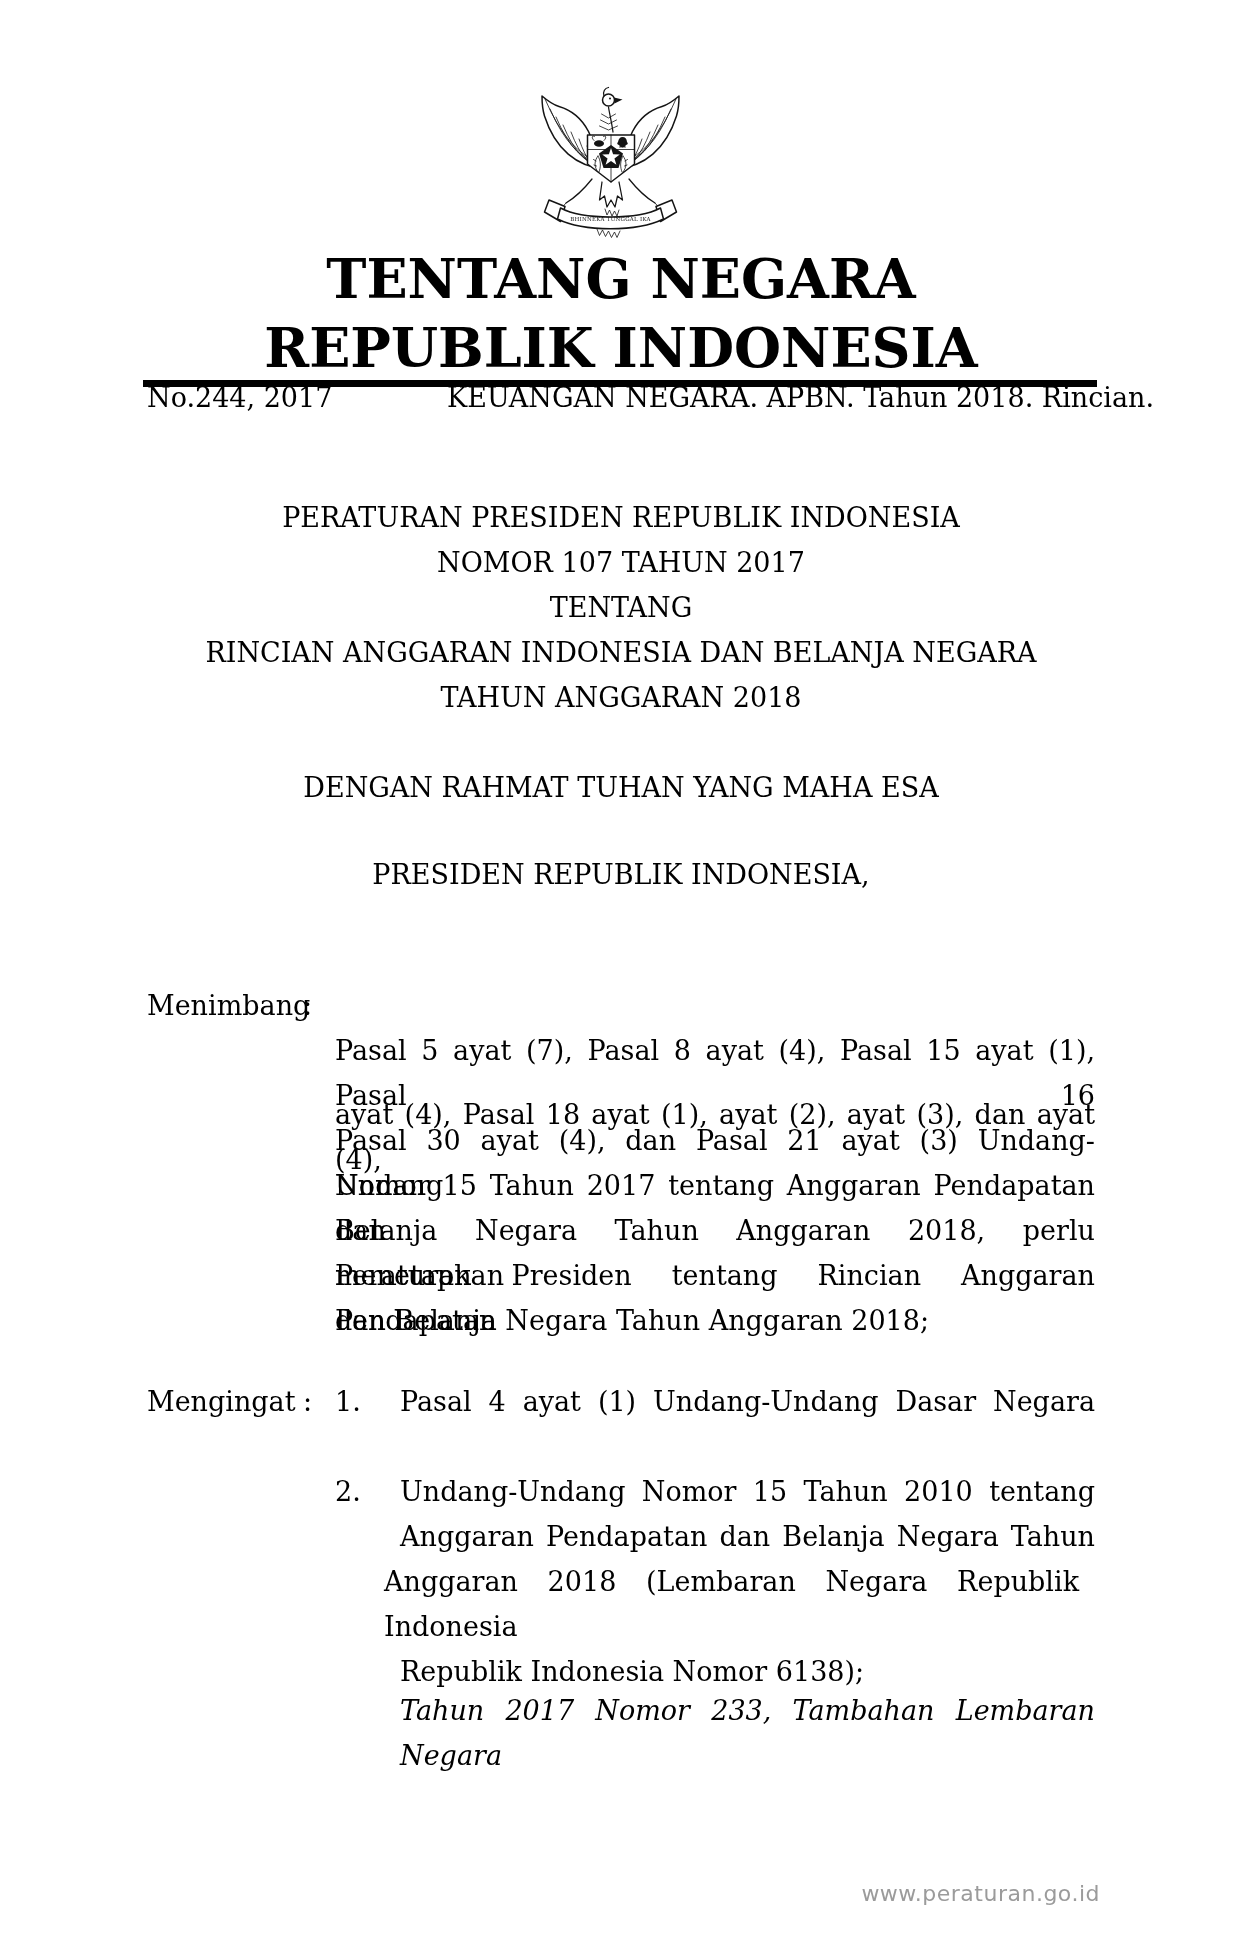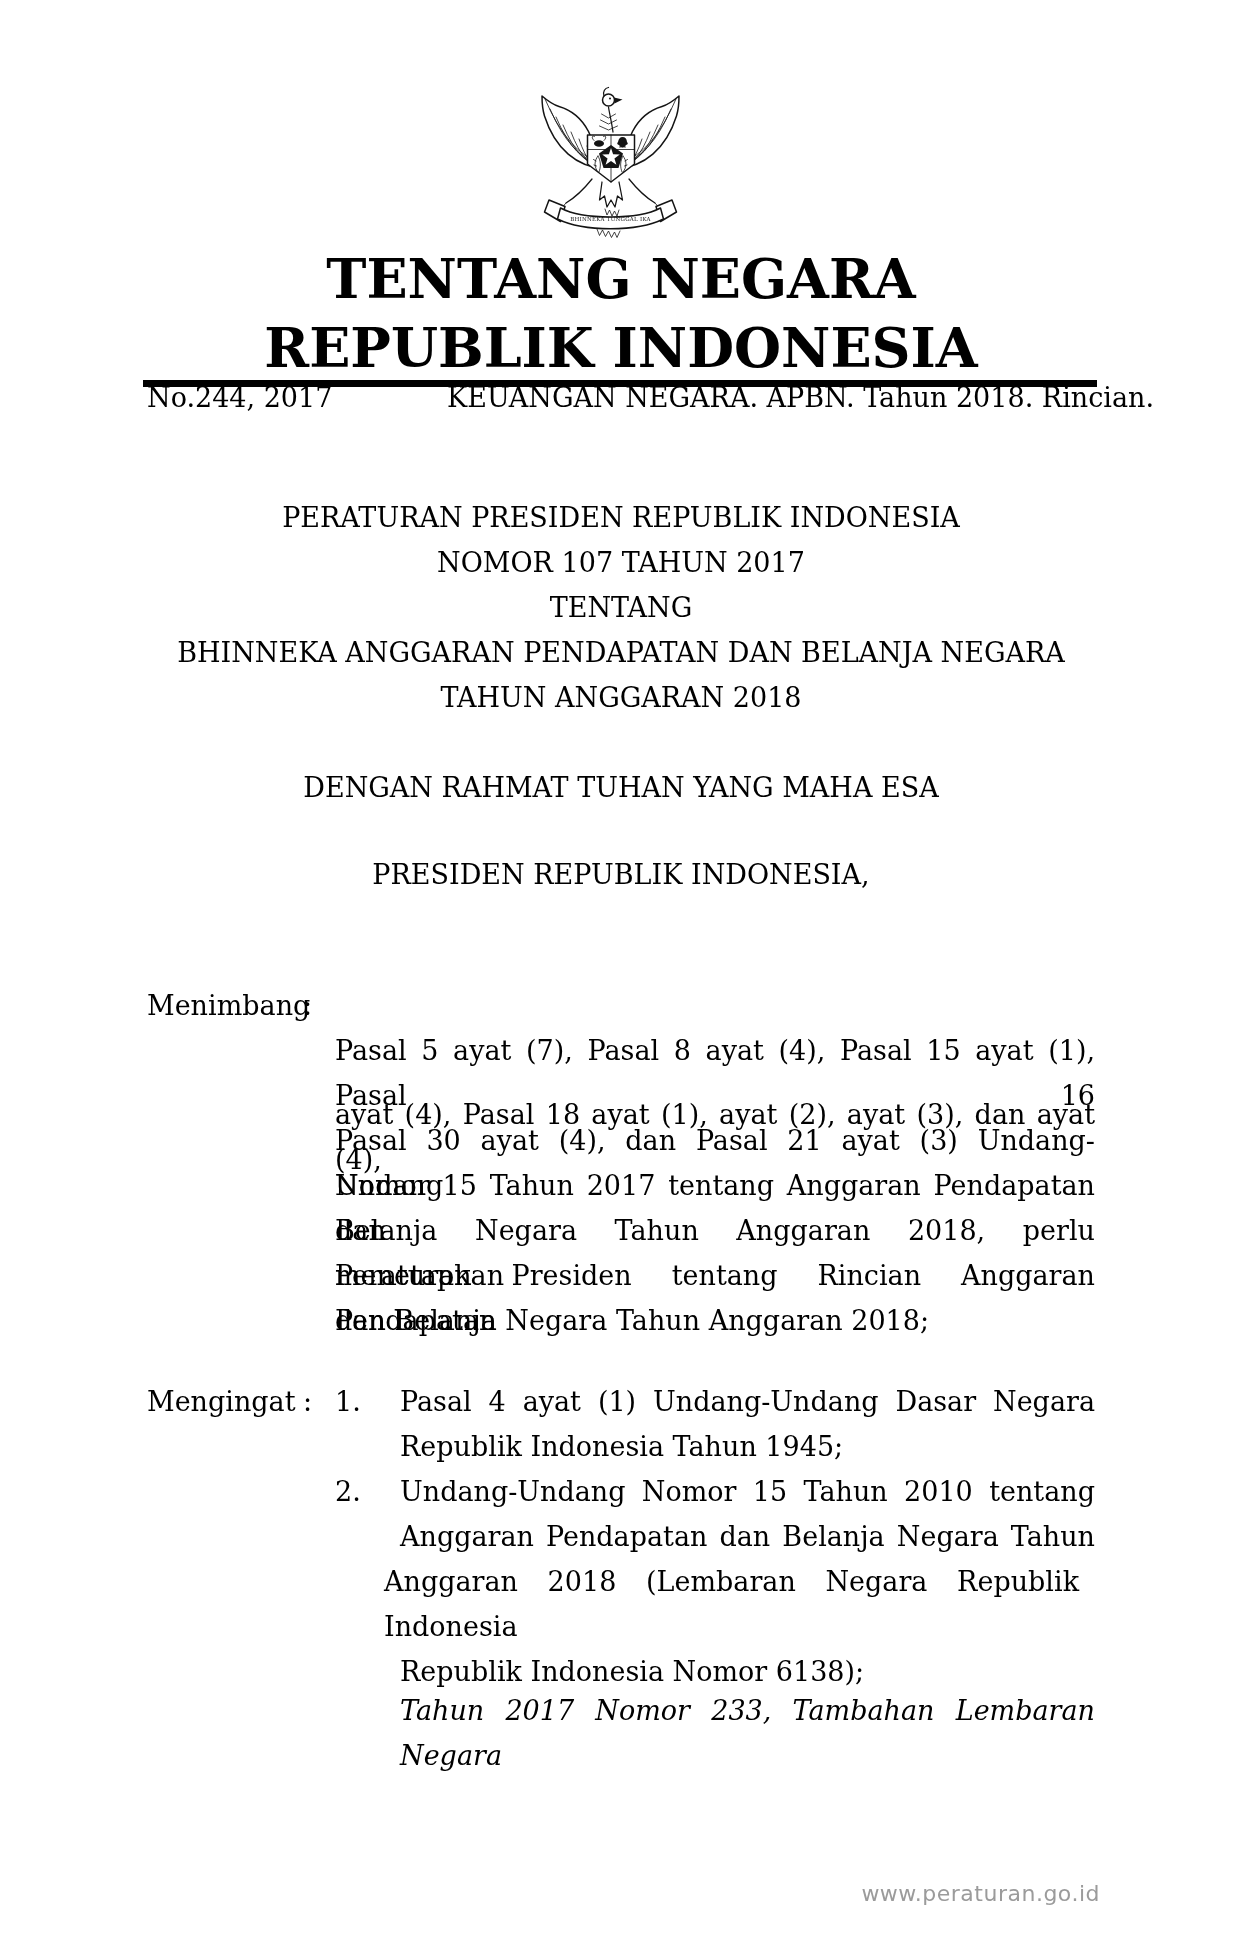--- a/index.html
+++ b/index.html
@@ -110,21 +110,21 @@
   <div class="abs bigtitle" style="top:318px;">REPUBLIK INDONESIA</div>
 
   <div class="abs rule"></div>
 
   <div class="abs hdrline" style="left:147px;top:375px;">No.244, 2017</div>
   <div class="abs hdrline" style="left:447px;top:375px;">KEUANGAN NEGARA. APBN. Tahun 2018. Rincian.</div>
 
   <div class="abs doctitle-line" style="top:495px;">PERATURAN PRESIDEN REPUBLIK INDONESIA</div>
   <div class="abs doctitle-line" style="top:540px;">NOMOR 107 TAHUN 2017</div>
   <div class="abs doctitle-line" style="top:585px;">TENTANG</div>
-  <div class="abs doctitle-line" style="top:630px;">BHINNEKA ANGGARAN PENDAPATAN DAN BELANJA NEGARA</div>
+  <div class="abs doctitle-line" style="top:630px;">RINCIAN ANGGARAN INDONESIA DAN BELANJA NEGARA</div>
   <div class="abs doctitle-line" style="top:675px;">TAHUN ANGGARAN 2018</div>
 
   <div class="abs doctitle-line" style="top:765px;">DENGAN RAHMAT TUHAN YANG MAHA ESA</div>
   <div class="abs doctitle-line" style="top:852px;">PRESIDEN REPUBLIK INDONESIA,</div>
 
   <div class="abs body-line lbl" style="left:147px;top:983px;">Menimbang</div>
   <div class="abs body-line lbl" style="left:303px;top:983px;">:</div>
 
   <div class="abs body-line just" style="left:335px;top:1028px;width:760px;">Pasal 5 ayat (7), Pasal 8 ayat (4), Pasal 15 ayat (1), Pasal 16</div>
   <div class="abs body-line just" style="left:335px;top:1092px;width:760px;">ayat (4), Pasal 18 ayat (1), ayat (2), ayat (3), dan ayat (4),</div>
@@ -132,21 +132,20 @@
   <div class="abs body-line just" style="left:335px;top:1163px;width:760px;">Nomor 15 Tahun 2017 tentang Anggaran Pendapatan dan</div>
   <div class="abs body-line just" style="left:335px;top:1208px;width:760px;">Belanja Negara Tahun Anggaran 2018, perlu menetapkan</div>
   <div class="abs body-line just" style="left:335px;top:1253px;width:760px;">Peraturan Presiden tentang Rincian Anggaran Pendapatan</div>
   <div class="abs body-line" style="left:335px;top:1298px;width:760px;">dan Belanja Negara Tahun Anggaran 2018;</div>
 
   <div class="abs body-line lbl" style="left:147px;top:1379px;">Mengingat</div>
   <div class="abs body-line lbl" style="left:303px;top:1379px;">:</div>
 
   <div class="abs body-line lbl" style="left:335px;top:1379px;">1.</div>
   <div class="abs body-line just" style="left:400px;top:1379px;width:695px;">Pasal 4 ayat (1) Undang-Undang Dasar Negara</div>
-  <div class="abs body-line" style="left:400px;top:1424px;width:695px;">Republik Indonesia Tahun 1945;</div>
 
   <div class="abs body-line lbl" style="left:335px;top:1469px;">2.</div>
   <div class="abs body-line just" style="left:400px;top:1469px;width:695px;">Undang-Undang Nomor 15 Tahun 2010 tentang</div>
   <div class="abs body-line just" style="left:400px;top:1514px;width:695px;">Anggaran Pendapatan dan Belanja Negara Tahun</div>
   <div class="abs body-line just" style="left:384px;top:1559px;width:695px;">Anggaran 2018 (Lembaran Negara Republik Indonesia</div>
   <div class="abs body-line just" style="left:400px;top:1688px;width:695px;font-style:italic;">Tahun 2017 Nomor 233, Tambahan Lembaran Negara</div>
   <div class="abs body-line" style="left:400px;top:1649px;width:695px;">Republik Indonesia Nomor 6138);</div>
 
   <div class="abs footer" style="right:141px;top:1878px;">www.peraturan.go.id</div>
 

